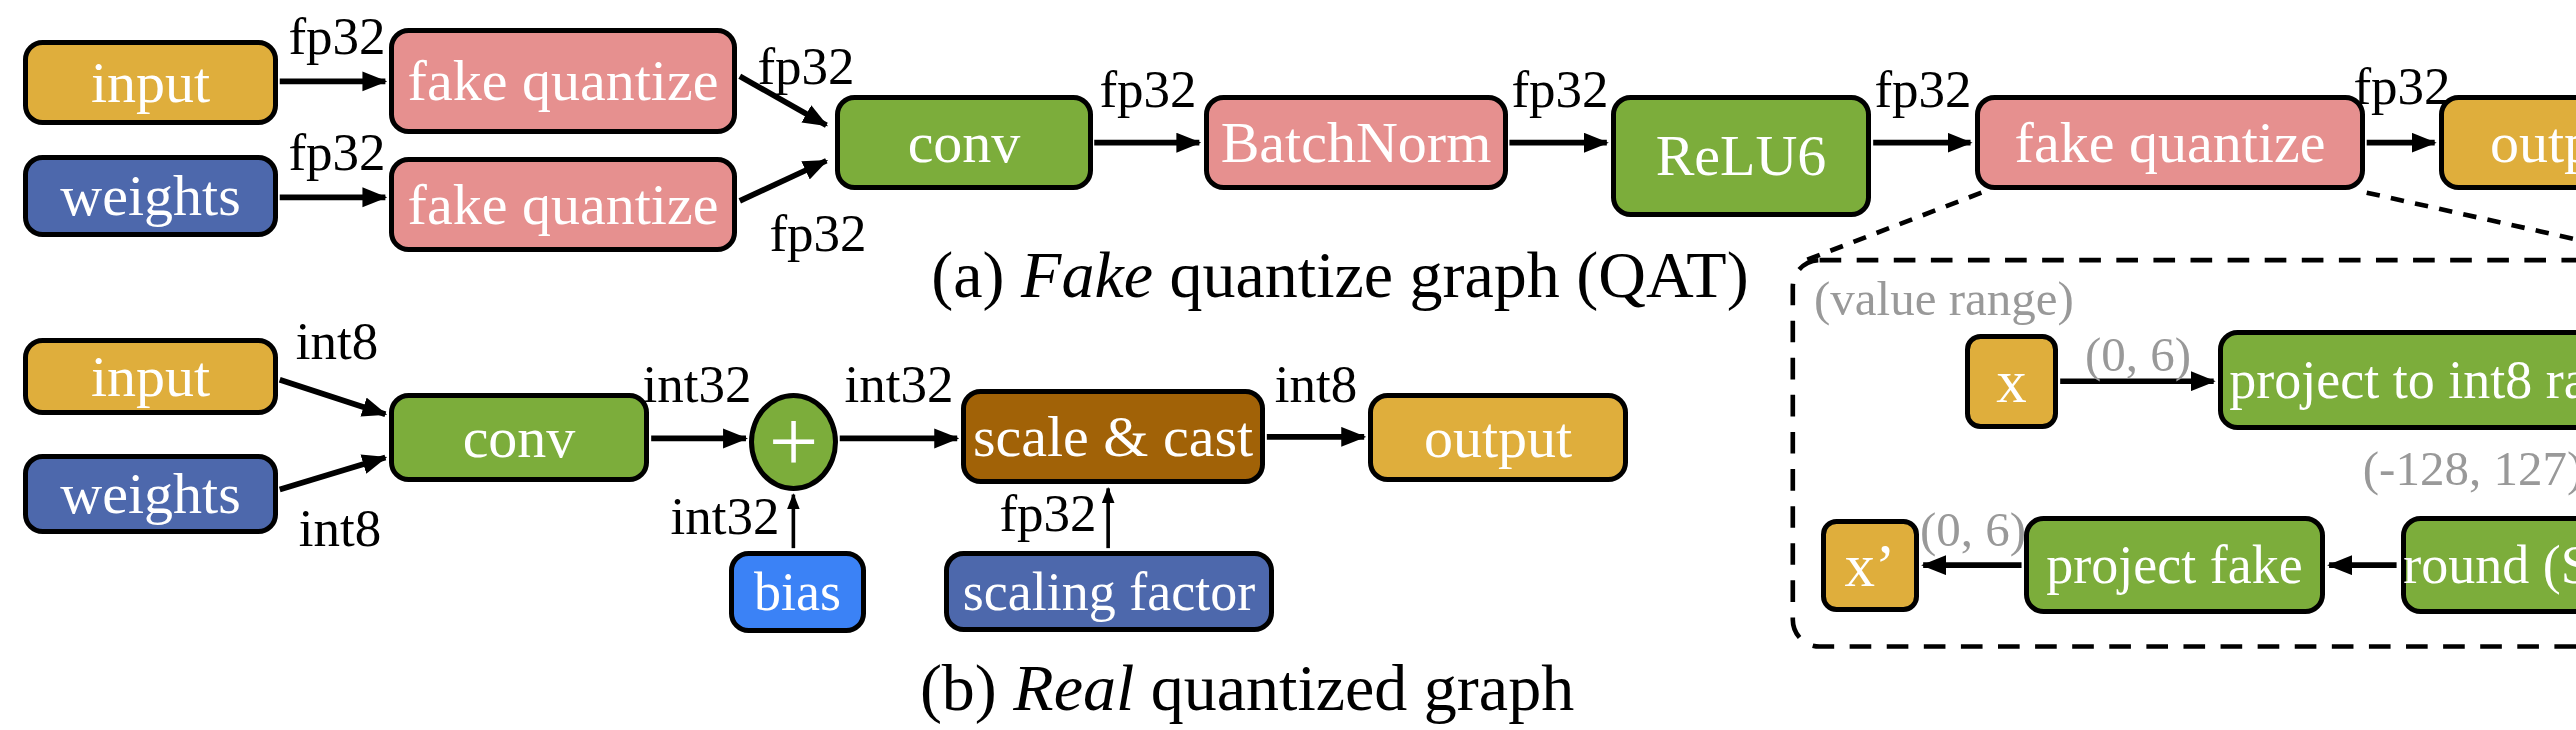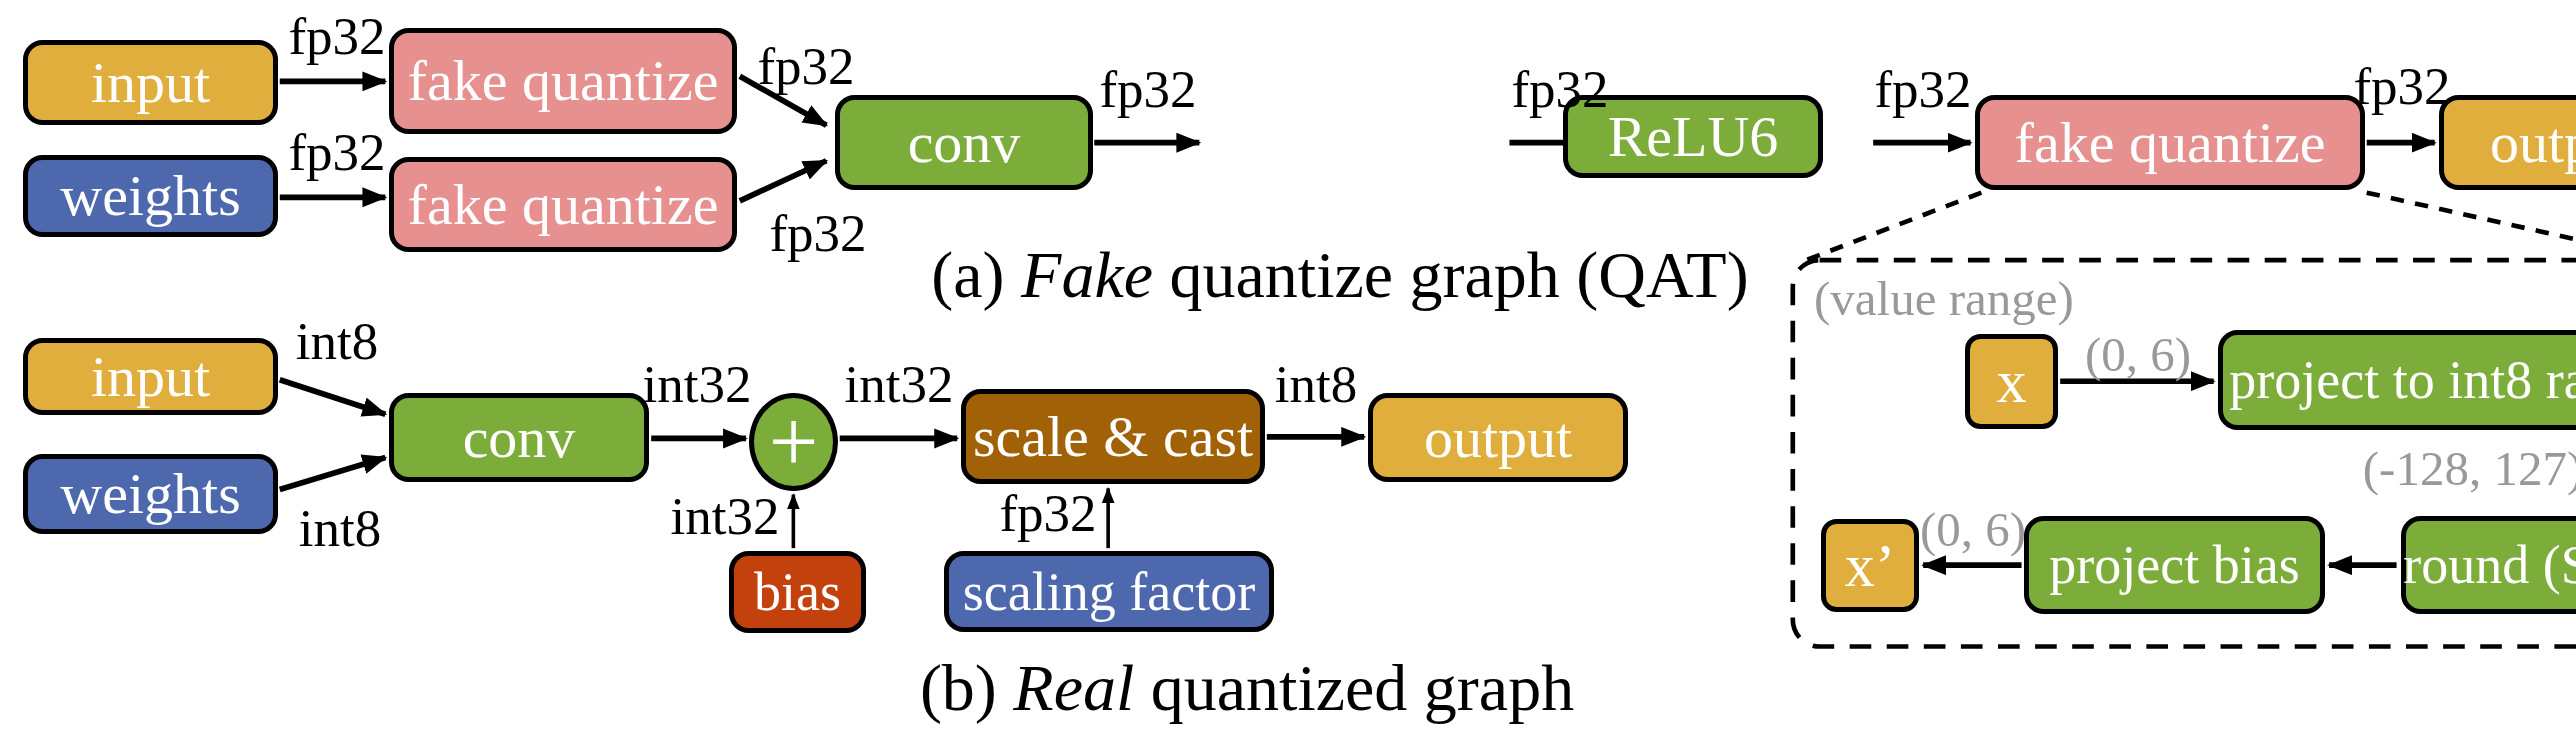--- a/index.html
+++ b/index.html
@@ -90,21 +90,24 @@
     </div>
   <div class="node" style="left: 23px; top: 155px; width: 255px; height: 82px; background-color: rgb(77, 104, 172);">
       <span>weights</span>
     </div>
   <div class="node" style="left: 389px; top: 157px; width: 348px; height: 95px; background-color: rgb(230, 144, 143);">
       <span>fake quantize</span>
     </div>
   <div class="node" style="left: 835px; top: 95px; width: 258px; height: 95px; background-color: rgb(124, 173, 59);">
       <span>conv</span>
     </div>
-  <div class="node" style="left: 1563px; top: 95px; width: 260px; height: 83px; background-color: rgb(124, 173, 59); text-align: center;">
+  <div class="node" style="left: 1204px; top: 95px; width: 304px; height: 95px; background-color: rgb(230, 144, 143);">
+      <span>BatchNorm</span>
+    </div>
+  <div class="node" style="left: 1611px; top: 95px; width: 260px; height: 122px; background-color: rgb(124, 173, 59); text-align: center;">
       <span>ReLU6</span>
     </div>
   <div class="node" style="left: 1975px; top: 95px; width: 390px; height: 95px; background-color: rgb(230, 144, 143);">
       <span>fake quantize</span>
     </div>
   <div class="node" style="left: 2439px; top: 95px; width: 250px; height: 95px; background-color: rgb(223, 174, 60);">
       <span>output</span>
     </div>
 
   <div class="elbl" style="left:337px;top:10.3px;">fp32</div>
@@ -131,21 +134,21 @@
     </div>
   <div class="node ellipse" style="left: 749px; top: 393px; width: 89px; height: 98px; background-color: rgb(124, 173, 59);">
       <span>+</span>
     </div>
   <div class="node" style="left: 961px; top: 389px; width: 304px; height: 95px; background-color: #a16207;">
       <span>scale &amp; cast</span>
     </div>
   <div class="node" style="left: 1368px; top: 393px; width: 260px; height: 89px; background-color: rgb(223, 174, 60);">
       <span>output</span>
     </div>
-  <div class="node small" style="left: 729px; top: 551px; width: 137px; height: 82px; background-color: #c2410c;">
+  <div class="node small" style="left: 729px; top: 551px; width: 137px; height: 82px; background-color: #3b82f6;">
       <span>bias</span>
     </div>
   <div class="node small" style="left: 944px; top: 551px; width: 330px; height: 81px; background-color: rgb(77, 104, 172); justify-content: center;">
       <span>scaling factor</span>
     </div>
 
   <div class="elbl" style="left:337px;top:315px;">int8</div>
   <div class="elbl" style="left:340px;top:502px;">int8</div>
   <div class="elbl" style="left:697px;top:358px;">int32</div>
   <div class="elbl" style="left:899px;top:358px;">int32</div>
@@ -162,21 +165,21 @@
   <div class="node tiny" style="left: 1965px; top: 334px; width: 93px; height: 95px; background-color: rgb(223, 174, 60);">
       <span>x</span>
     </div>
   <div class="node small" style="left: 2218px; top: 330px; width: 459px; height: 100px; background-color: rgb(124, 173, 59);">
       <span>project to int8 range</span>
     </div>
   <div class="node small" style="left: 2401px; top: 516px; width: 276px; height: 98px; background-color: rgb(124, 173, 59);">
       <span>round (STE)</span>
     </div>
   <div class="node small" style="left: 2024px; top: 516px; width: 301px; height: 98px; background-color: rgb(124, 173, 59);">
-      <span>project bias</span>
+      <span>project fake</span>
     </div>
   <div class="node tiny" style="left: 1821px; top: 519px; width: 98px; height: 93px; background-color: rgb(223, 174, 60);">
       <span>x’</span>
     </div>
 
   <div class="glbl" style="left:2138px;top:330px;">(0, 6)</div>
   <div class="glbl" style="left:2473px;top:444px;">(-128, 127)</div>
   <div class="glbl" style="left:1973px;top:505px;">(0, 6)</div>
 
 </div>

